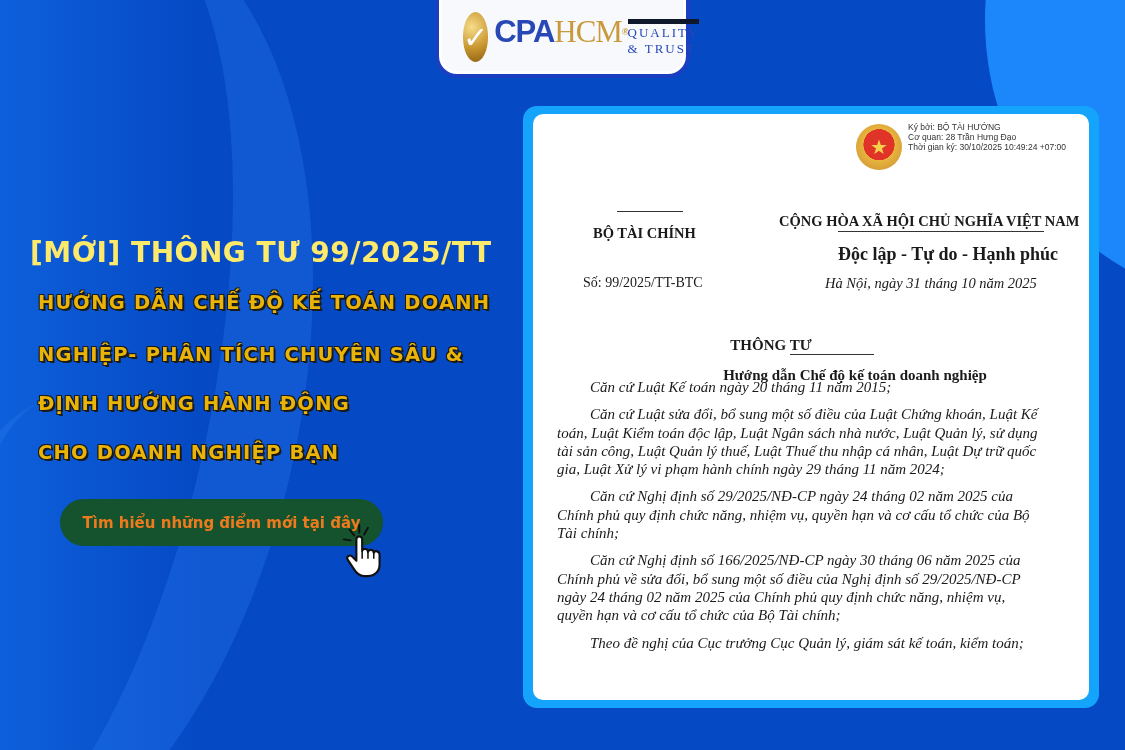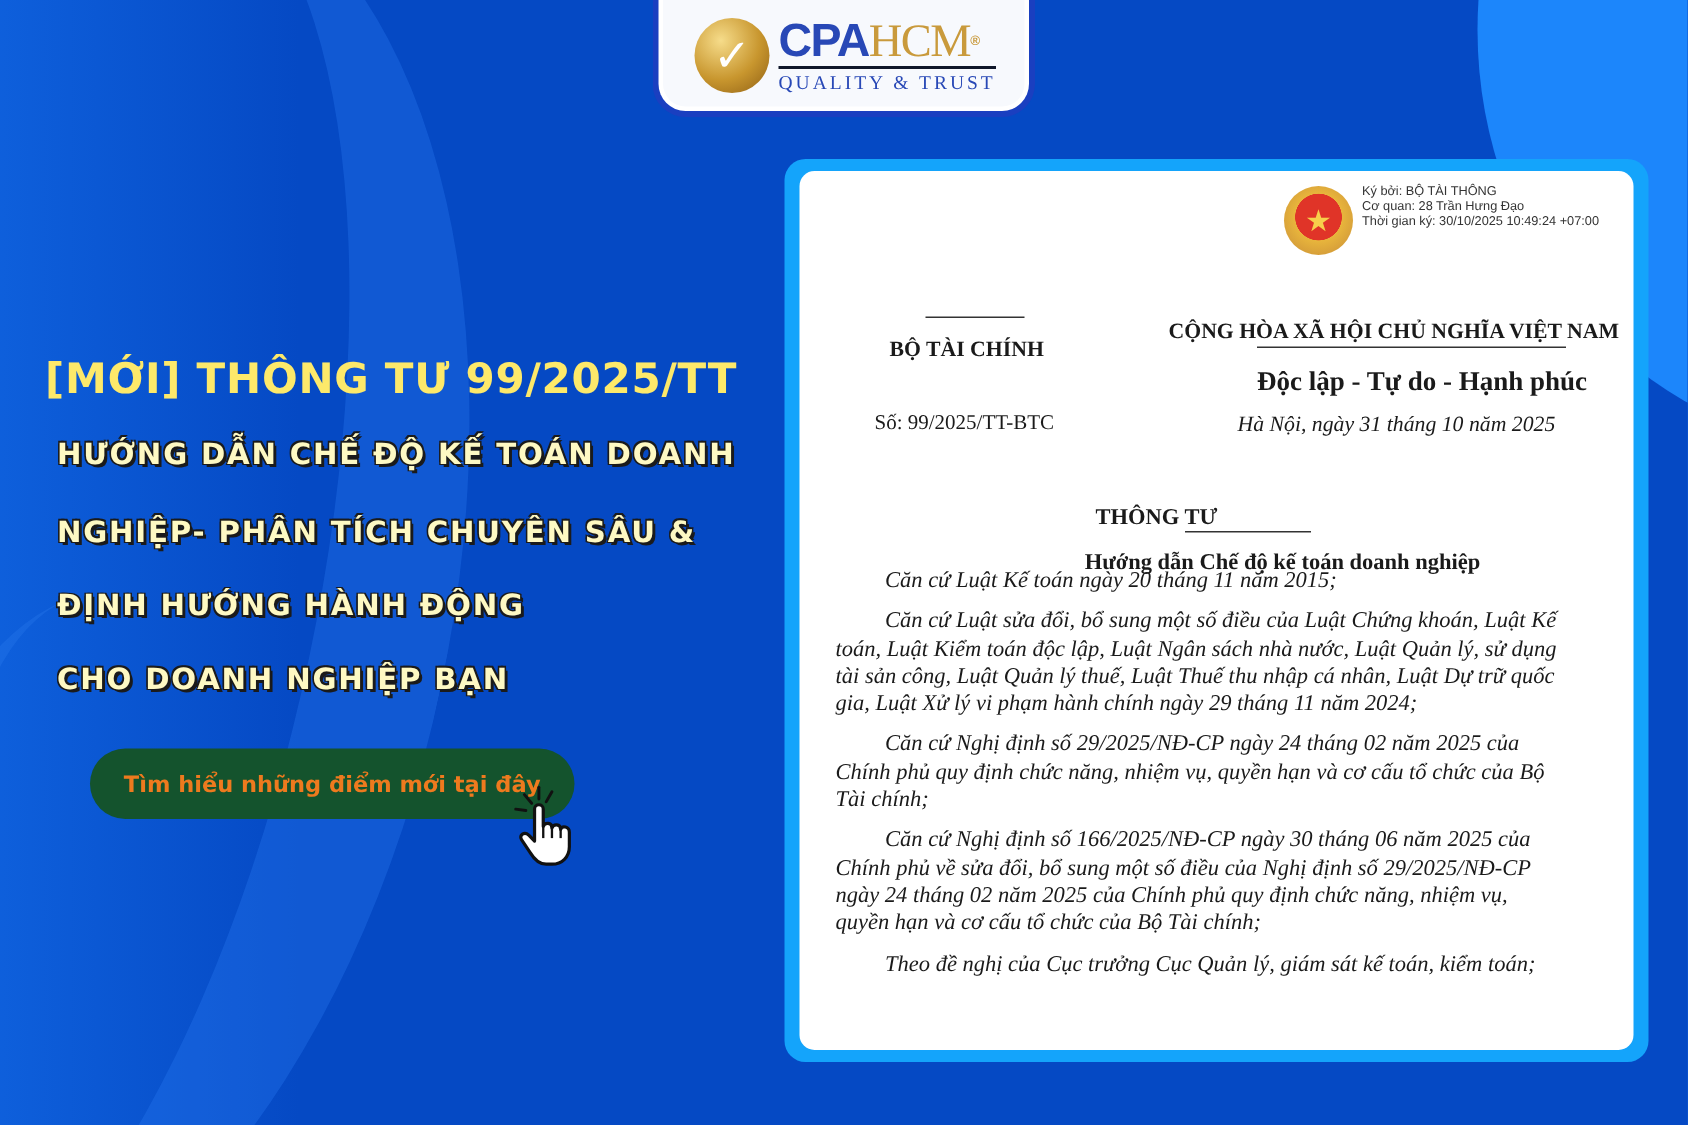--- a/index.html
+++ b/index.html
@@ -42,41 +42,41 @@
     box-shadow: 0 0 0 3px #ffffff inset;
     display: flex; align-items: center; padding-left: 24px; padding-top: 10px;
   }
   .logo-mark {
     width: 50px; height: 50px; border-radius: 50%;
     background: radial-gradient(circle at 35% 30%, #f6dc8a, #c8962e 55%, #8d5e14);
     display: flex; align-items: center; justify-content: center;
     color: #fff; font-size: 30px; font-weight: bold;
     margin-right: 6px;
   }
-  .logo-text { display: flex; flex-direction: column; }
+  .logo-text { display: flex; }
   .logo-name { font-family: "Liberation Sans", sans-serif; font-size: 31px; font-weight: bold; letter-spacing: -1px; line-height: 30px; }
   .logo-name .cpa { color: #2848b6; }
   .logo-name .hcm { color: #c99a3c; font-family: "Liberation Serif", serif; font-weight: normal; }
   .logo-name sup { font-size: 9px; color: #c99a3c; vertical-align: top; }
   .logo-tag {
     font-family: "Liberation Serif", serif; font-size: 13px; color: #2848b6;
-    letter-spacing: 2px; border-top: 2px solid #0f172a; margin-top: 2px; padding-top: 1px;
+    letter-spacing: 2px; border-top: 5px solid #0f172a; margin-top: 2px; padding-top: 1px;
   }
 
   
   .headline {
     position: absolute; left: 30px; top: 236px;
     font-family: "DejaVu Sans", sans-serif; font-weight: bold;
     font-size: 28px; color: #fde96a; letter-spacing: 0.5px;
     white-space: nowrap;
   }
   .subline {
     position: absolute; left: 38px;
     font-family: "DejaVu Sans", sans-serif; font-weight: bold;
-    font-size: 19.5px; color: #fef9c3; letter-spacing: 1.2px;
+    font-size: 19.5px; color: #eab308; letter-spacing: 1.2px;
     white-space: nowrap;
     text-shadow: -1px -1px 0 #1b1b1b, 1px -1px 0 #1b1b1b, -1px 1px 0 #1b1b1b, 1px 1px 0 #1b1b1b, 2px 2px 0 #1b1b1b;
   }
   .cta {
     position: absolute; left: 60px; top: 499px; width: 323px; height: 47px;
     background: #14532d; border-radius: 24px;
     display: flex; align-items: center; justify-content: center;
     font-family: "DejaVu Sans", sans-serif; font-weight: bold; font-size: 15px;
     color: #ee7a1e; cursor: pointer;
   }
@@ -156,21 +156,21 @@
     <line x1="25" y1="30" x2="25" y2="38"></line>
     <line x1="31" y1="31" x2="31" y2="38"></line>
     <line x1="37" y1="32" x2="37" y2="38"></line>
   </g>
 </svg>
 
 <div class="doc-frame"></div>
 <div class="doc">
   <div class="emblem">★</div>
   <div class="sig">
-    <div>Ký bởi: BỘ TÀI THÔNG</div>
+    <div>Ký bởi: BỘ TÀI HƯỚNG</div>
     <div>Cơ quan: 28 Trần Hưng Đạo</div>
     <div>Thời gian ký: 30/10/2025 10:49:24 +07:00</div>
   </div>
 
   <div class="d-abs ministry">BỘ TÀI CHÍNH</div>
   <div class="ministry-u"></div>
   <div class="d-abs republic">CỘNG HÒA XÃ HỘI CHỦ NGHĨA VIỆT NAM</div>
   <div class="d-abs motto">Độc lập - Tự do - Hạnh phúc</div>
   <div class="motto-u"></div>
   <div class="d-abs docno">Số: 99/2025/TT-BTC</div>

